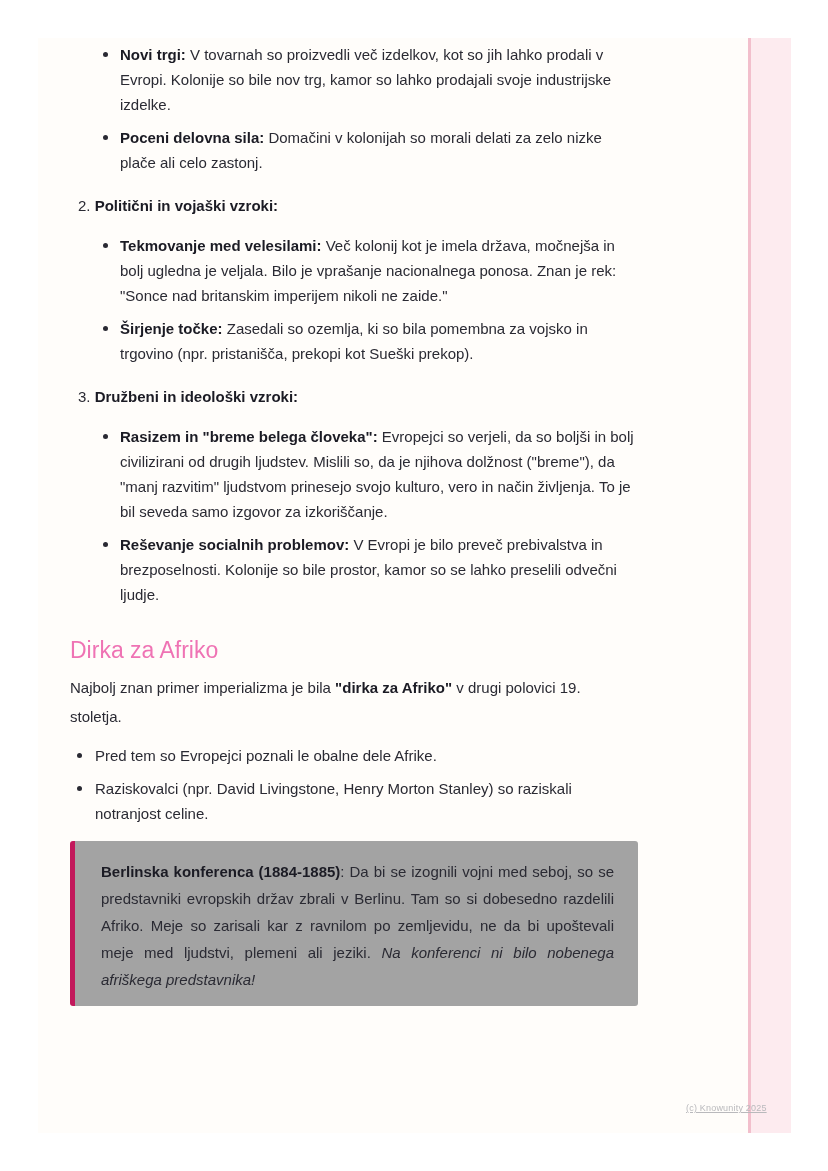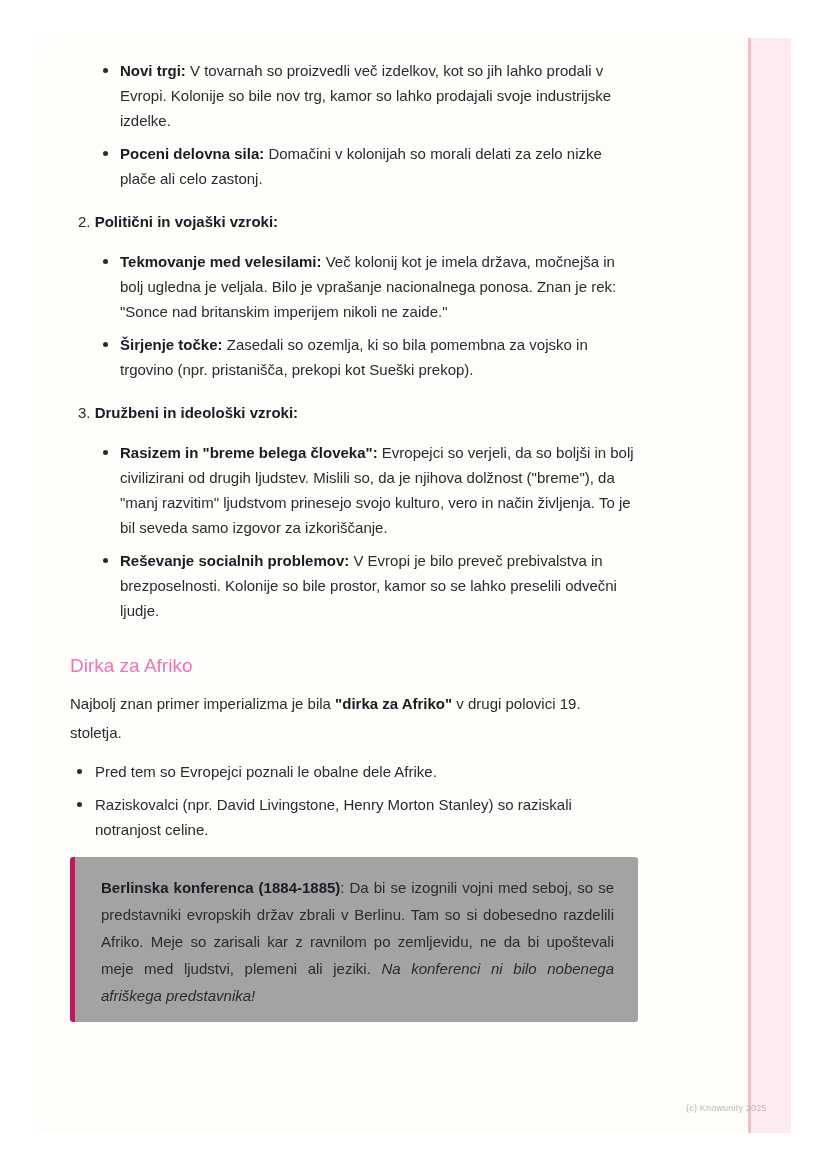--- a/index.html
+++ b/index.html
@@ -17,56 +17,57 @@
     position: absolute; left: 748px; top: 38px; width: 43px; height: 1095px;
     background: #fdebef;
   }
   .margin-line {
     position: absolute; left: 748px; top: 38px; width: 3px; height: 1095px;
     background: #f2bfcc;
   }
   .footer {
     position: absolute; left: 686px; top: 1103px; font-size: 9px; color: #b9b9bc;
     letter-spacing: 0.2px;
+    text-decoration: underline;
   }
   .content {
     position: absolute; left: 70px; top: 38px; width: 565px;
     font-size: 15px; line-height: 25px;
   }
   b { font-weight: bold; color: #1b1b24; }
   ul.bullets { list-style: none; margin: 0; padding: 0; }
   ul.bullets li { position: relative; padding-left: 50px; margin-bottom: 8px; }
   ul.bullets li::before {
     content: ""; position: absolute; left: 33px; top: 10px; width: 5px; height: 5px;
     border-radius: 50%; background: #2a2a33;
   }
   ul.plain li { padding-left: 25px; }
   ul.plain li::before { left: 7px; }
   .num-head { margin: 18px 0 15px 8px; }
   .num-head .n { font-weight: normal; }
   h2 {
-    font-size: 19px; font-weight: normal; color: #ef73b4; margin: 28px 0 8px 0; line-height: 30px;
+    font-size: 23px; font-weight: normal; color: #ef73b4; margin: 28px 0 8px 0; line-height: 30px;
   }
   p.intro { margin: 0 0 12px 0; line-height: 29px; }
   .callout {
     margin-top: 15px; background: #a3a3a3; border-left: 5px solid #c2185b;
     border-radius: 3px; padding: 17px 24px 13px 26px; text-align: justify;
     line-height: 27px; width: 513px;
   }
   .callout i { font-style: italic; }
 </style>
 </head>
 <body>
 
 <div class="page"></div>
 <div class="margin-strip"></div>
 <div class="margin-line"></div>
 
 <div class="content">
-  <ul class="bullets" style="margin-top:20px;">
+  <ul class="bullets" style="margin-top:4px;">
     <li><b>Novi trgi:</b><span> V tovarnah so proizvedli več izdelkov, kot so jih lahko prodali v Evropi. Kolonije so bile nov trg, kamor so lahko prodajali svoje industrijske izdelke.</span></li>
     <li><b>Poceni delovna sila:</b><span> Domačini v kolonijah so morali delati za zelo nizke plače ali celo zastonj.</span></li>
   </ul>
 
   <div class="num-head"><span class="n">2.</span> <b>Politični in vojaški vzroki:</b></div>
   <ul class="bullets">
     <li><b>Tekmovanje med velesilami:</b><span> Več kolonij kot je imela država, močnejša in bolj ugledna je veljala. Bilo je vprašanje nacionalnega ponosa. Znan je rek: "Sonce nad britanskim imperijem nikoli ne zaide."</span></li>
     <li><b>Širjenje točke:</b><span> Zasedali so ozemlja, ki so bila pomembna za vojsko in trgovino (npr. pristanišča, prekopi kot Sueški prekop).</span></li>
   </ul>
 

